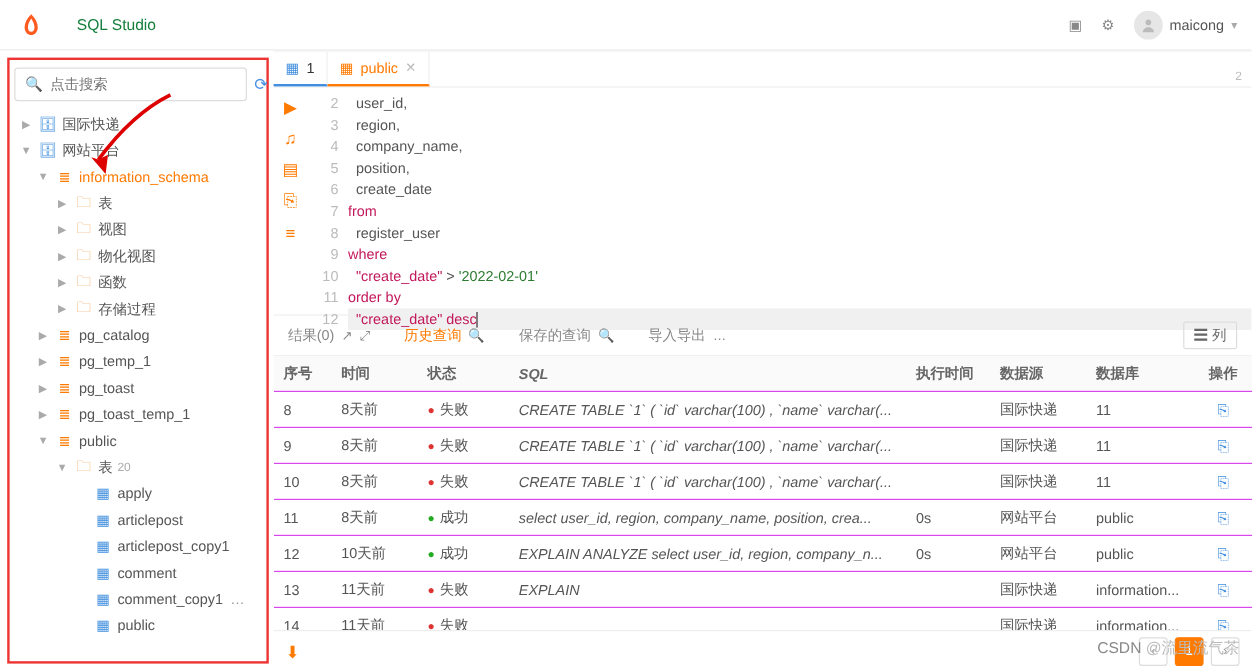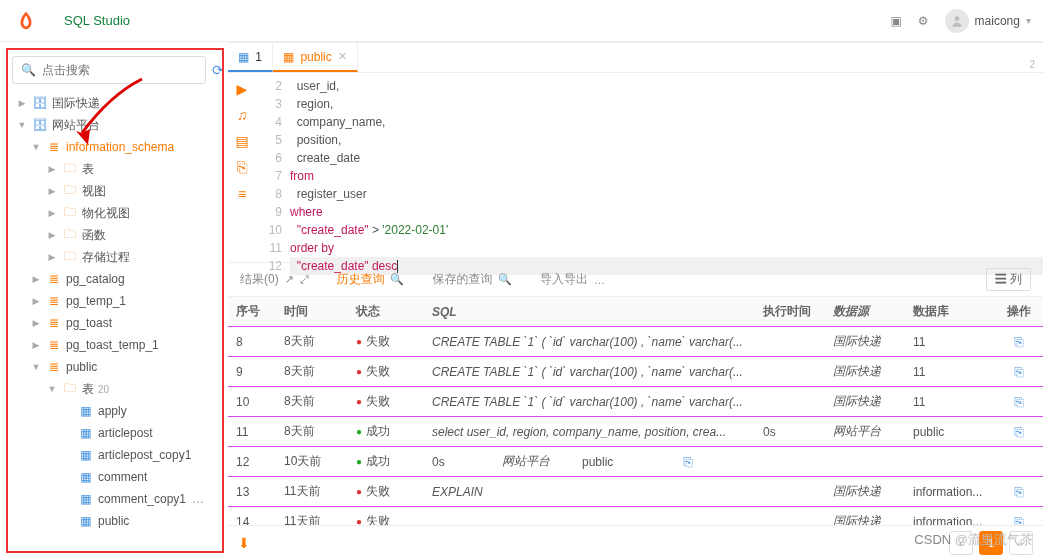--- a/index.html
+++ b/index.html
@@ -58,21 +58,21 @@
 .results-tabs { height: 34px; display: flex; align-items: center; padding: 0 12px; gap: 28px; border-bottom: 1px solid #eee; color: #888; justify-content: space-between; }
 .rtab { display: flex; align-items: center; gap: 6px; cursor: pointer; font-size: 12px; }
 .rtab.active { color: #ff7a00; }
 .rtab-icon { font-size: 11px; }
 .col-btn { margin-left: auto; border: 1px solid #ddd; padding: 2px 8px; border-radius: 2px; cursor: pointer; color: #666; }
 
 .table { flex: 1; overflow: auto; }
 .trow { display: flex; align-items: center; height: 30px; border-bottom: 1px solid #d946ef; font-size: 12px; color: #555; }
 .trow.head { color: #666; font-weight: 600; background: #fafafa; }
 .tc { padding: 0 8px; overflow: hidden; text-overflow: ellipsis; white-space: nowrap; }
-.c-idx { width: 48px; } .c-time { width: 72px; } .c-status { width: 76px; } .c-sql { flex: 1; font-style: italic; } .c-exec { width: 70px; } .c-ds { width: 80px; font-style: italic; } .c-db { width: 90px; } .c-op { width: 48px; text-align: center; }
+.c-idx { width: 48px; } .c-time { width: 72px; } .c-status { width: 76px; } .c-sql { flex: 1; font-style: italic; } .c-exec { width: 70px; } .c-ds { width: 80px; } .c-db { width: 90px; } .c-op { width: 48px; text-align: center; }
 .dot-red { color: #d33; font-size: 10px; margin-right: 4px; }
 .dot-green { color: #2a2; font-size: 10px; margin-right: 4px; }
 .op-icon { color: #418fde; cursor: pointer; }
 
 .pager { height: 34px; display: flex; align-items: center; padding: 0 10px; border-top: 1px solid #eee; }
 .dl-icon { color: #ff7a00; cursor: pointer; font-size: 14px; }
 .pager-ctrl { margin-left: auto; display: flex; align-items: center; gap: 6px; }
 .pg-btn { width: 24px; height: 24px; border: 1px solid #ddd; display: flex; align-items: center; justify-content: center; border-radius: 3px; cursor: pointer; color: #999; font-size: 11px; }
 .pg-btn.active { background: #ff7a00; border-color: #ff7a00; color: #fff; }
 
@@ -334,20 +334,21 @@
             <div class="tc c-sql">select user_id, region, company_name, position, crea...</div>
             <div class="tc c-exec">0s</div>
             <div class="tc c-ds">网站平台</div>
             <div class="tc c-db">public</div>
             <div class="tc c-op"><span class="op-icon">⎘</span></div>
           </div>
           <div class="trow">
             <div class="tc c-idx">12</div>
             <div class="tc c-time">10天前</div>
             <div class="tc c-status"><span class="dot-green">●</span>成功</div>
+            <div class="tc c-sql">EXPLAIN ANALYZE select user_id, region, company_n...</div>
             <div class="tc c-exec">0s</div>
             <div class="tc c-ds">网站平台</div>
             <div class="tc c-db">public</div>
             <div class="tc c-op"><span class="op-icon">⎘</span></div>
           </div>
           <div class="trow">
             <div class="tc c-idx">13</div>
             <div class="tc c-time">11天前</div>
             <div class="tc c-status"><span class="dot-red">●</span>失败</div>
             <div class="tc c-sql">EXPLAIN</div>

